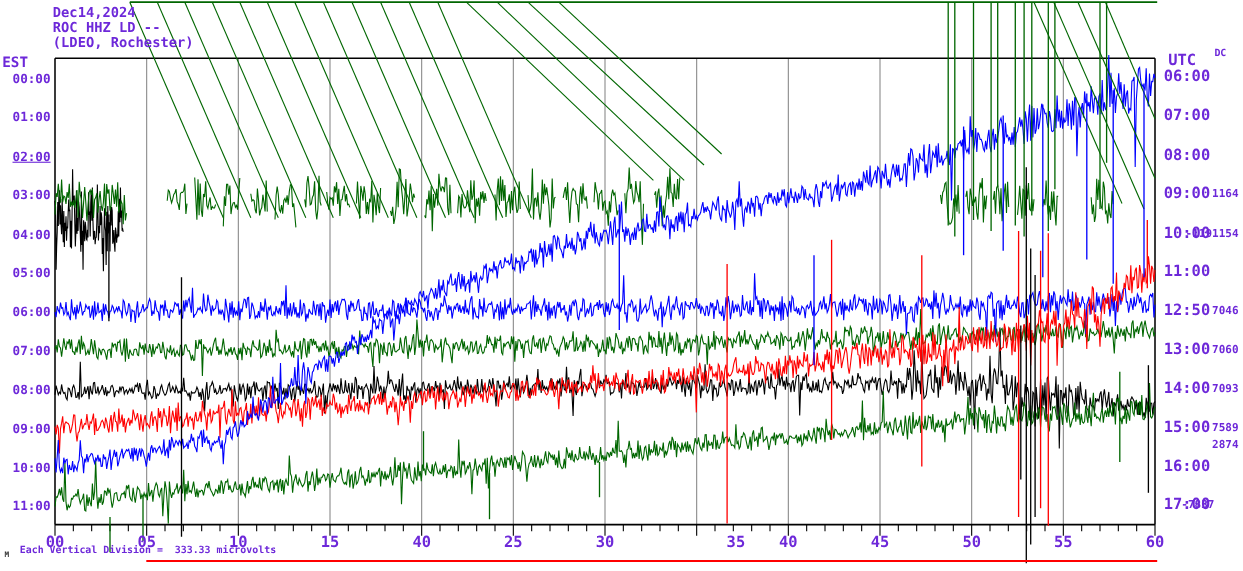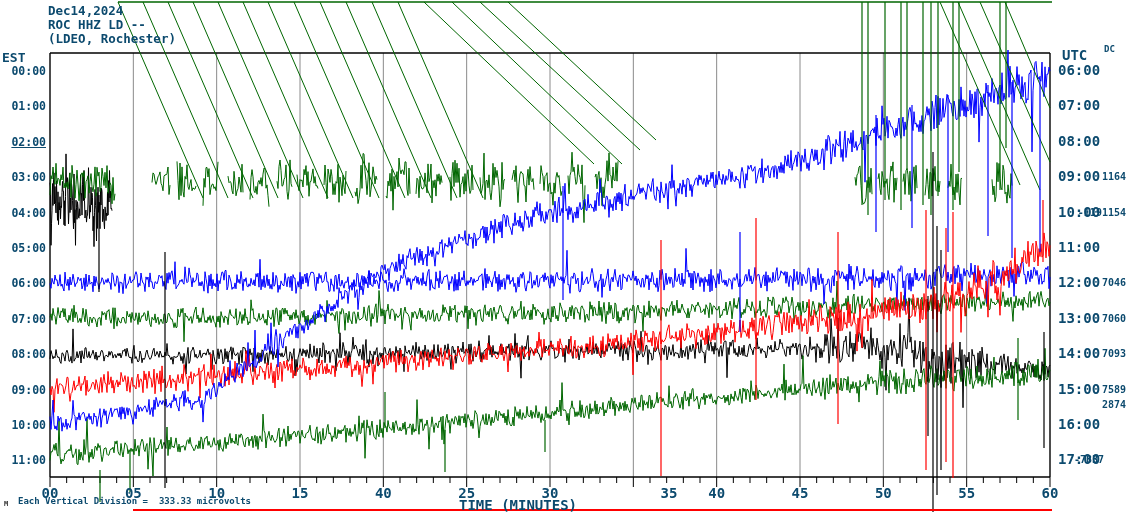--- a/index.html
+++ b/index.html
@@ -1,19 +1,19 @@
 <!DOCTYPE html>
 <html><head>
 <meta charset="utf-8">
 <style>
   html,body{margin:0;padding:0;background:#ffffff;}
   #stage{position:relative;width:1130px;height:519px;background:#ffffff;overflow:hidden;
          font-family:"DejaVu Sans Mono","Liberation Mono",monospace;}
   svg{position:absolute;left:0;top:0;}
-  .lbl{position:absolute;font-weight:bold;color:#0c4a6e;white-space:nowrap;line-height:1.05;}
+  .lbl{position:absolute;font-weight:bold;color:#6d28d9;white-space:nowrap;line-height:1.05;}
   .title-line{font-size:12.5px;}
   .est-hdr{font-size:13px;}
   .utc-hdr{font-size:14px;}
   .dc-hdr{font-size:9px;}
   .est-lbl{font-size:11.5px;width:46px;text-align:right;}
   .utc-lbl{font-size:14px;}
   .dc-lbl{font-size:10px;width:72px;text-align:right;}
   .xtick-lbl{font-size:14px;width:44px;text-align:center;}
   .footer{font-size:9px;white-space:pre;}
   .watermark{font-size:7px;color:#333;}
@@ -216,21 +216,21 @@
       <div class="lbl est-lbl" style="left: 0px; top: 419px;">10:00</div>
       <div class="lbl est-lbl" style="left: 0px; top: 454.4px;">11:00</div>
     </div>
   <div id="utc-labels">
       <div class="lbl utc-lbl" style="left: 1058px; top: 63px;">06:00</div>
       <div class="lbl utc-lbl" style="left: 1058px; top: 98.4px;">07:00</div>
       <div class="lbl utc-lbl" style="left: 1058px; top: 133.8px;">08:00</div>
       <div class="lbl utc-lbl" style="left: 1058px; top: 169.2px;">09:00</div>
       <div class="lbl utc-lbl" style="left: 1058px; top: 204.6px;">10:00</div>
       <div class="lbl utc-lbl" style="left: 1058px; top: 240px;">11:00</div>
-      <div class="lbl utc-lbl" style="left: 1058px; top: 275.4px;">12:00</div>
+      <div class="lbl utc-lbl" style="left: 1058px; top: 275.4px;">12:50</div>
       <div class="lbl utc-lbl" style="left: 1058px; top: 310.8px;">13:00</div>
       <div class="lbl utc-lbl" style="left: 1058px; top: 346.2px;">14:00</div>
       <div class="lbl utc-lbl" style="left: 1058px; top: 381.6px;">15:00</div>
       <div class="lbl utc-lbl" style="left: 1058px; top: 417px;">16:00</div>
       <div class="lbl utc-lbl" style="left: 1058px; top: 452.4px;">17:00</div>
     </div>
   <div id="dc-labels">
       <div class="lbl dc-lbl" style="left: 1054px; top: 172.2px;">1164</div>
       <div class="lbl dc-lbl" style="left: 1054px; top: 207.6px;">-1191154</div>
       <div class="lbl dc-lbl" style="left: 1054px; top: 278.4px;">7046</div>
@@ -249,16 +249,15 @@
       <div class="lbl xtick-lbl" style="left: 444.667px; top: 486px;">25</div>
       <div class="lbl xtick-lbl" style="left: 528px; top: 486px;">30</div>
       <div class="lbl xtick-lbl" style="left: 647px; top: 486px;">35</div>
       <div class="lbl xtick-lbl" style="left: 694.667px; top: 486px;">40</div>
       <div class="lbl xtick-lbl" style="left: 778px; top: 486px;">45</div>
       <div class="lbl xtick-lbl" style="left: 861.333px; top: 486px;">50</div>
       <div class="lbl xtick-lbl" style="left: 944.667px; top: 486px;">55</div>
       <div class="lbl xtick-lbl" style="left: 1028px; top: 486px;">60</div>
     </div>
 
-  <div class="lbl xtick-lbl" style="left:438px;top:498px;width:160px">TIME (MINUTES)</div>
   <div class="lbl footer" style="left:18px;top:497px">Each Vertical Division =  333.33 microvolts</div>
   <div class="lbl watermark" style="left:4px;top:501px">M</div>
 </div>
 
 </body></html>

